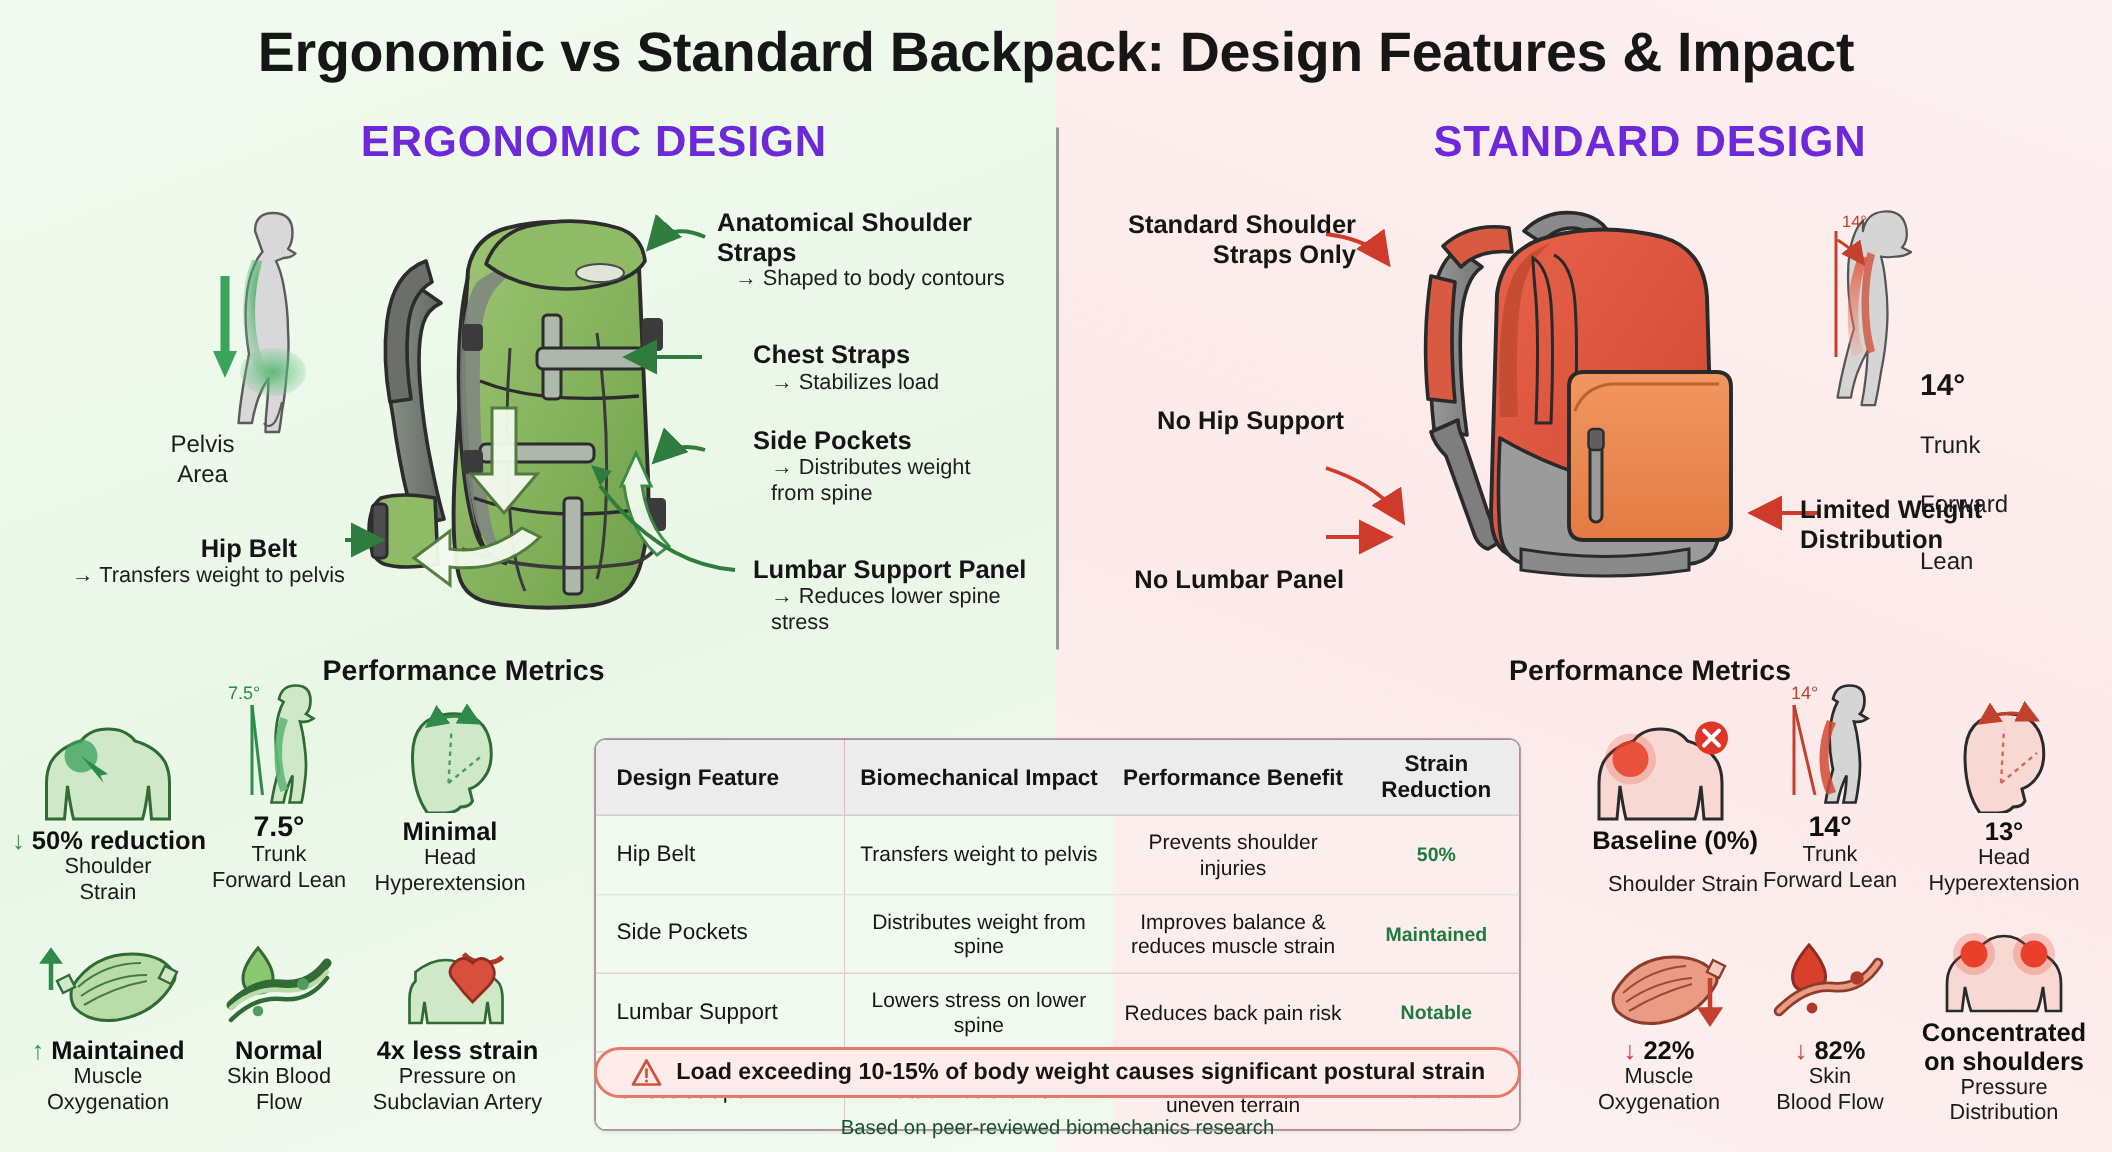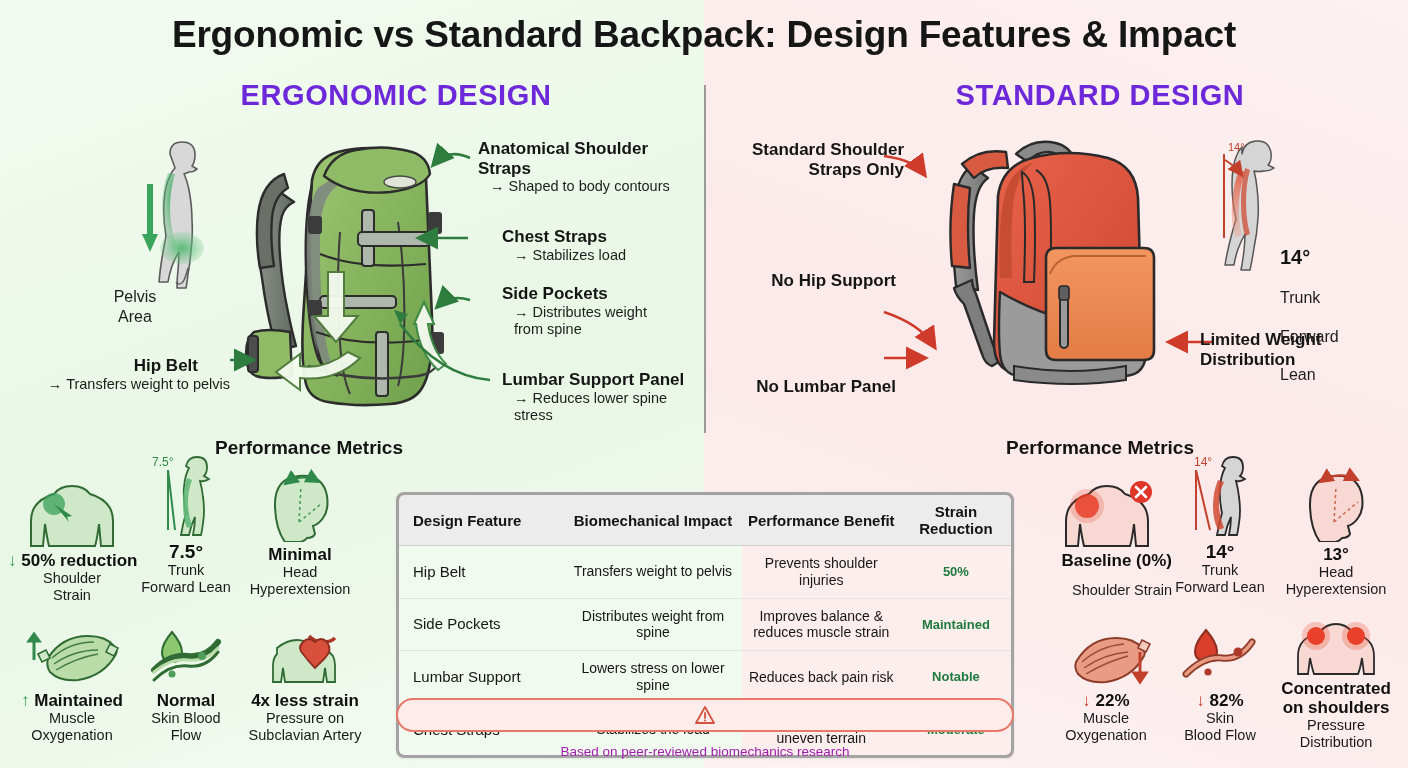--- a/index.html
+++ b/index.html
@@ -47,21 +47,21 @@
   .metric .icon { height:76px; display:flex; align-items:flex-end; justify-content:center; }
   .metric .big { font-size:17px; font-weight:bold; color:#101010; line-height:1.12; margin-top:3px; white-space:nowrap;}
   .metric .big.wrap { white-space:normal; }
   .metric .sml { font-size:14.5px; color:#1b1b1b; line-height:1.18; }
   .arrow-g { color:#2e9b4f; font-weight:bold; }
   .arrow-r { color:#cf3b2a; font-weight:bold; }
 
   
   .tablecard {
     position:absolute; left:396px; top:492px; width:618px;
-    border:3px solid #a3a3a3; border-radius:8px; overflow:hidden;
+    border:1px solid #a3a3a3; border-radius:8px; overflow:hidden;
     background:#be185d; box-shadow:0 1px 3px rgba(0,0,0,.07);
   }
   table { border-collapse:collapse; width:100%; table-layout:fixed; }
   th {
     background:#ececec; color:#141414; font-size:15px; font-weight:bold;
     padding:8px 6px; text-align:center; border-bottom:1px solid #cfcfcf;
   }
   th.c1 { text-align:left; padding-left:14px; }
   td { font-size:14px; color:#161616; padding:9px 6px; text-align:center; border-bottom:1px solid #e3e3e3; line-height:1.2;}
   tr:last-child td { border-bottom:none; }
@@ -69,21 +69,21 @@
   td.c4 { font-weight:bold; color:#1f7a3d; font-size:13px; }
   .zg { background:#f1faef; }
   .zr { background:#fdeeee; }
 
   .warn {
     position:absolute; left:396px; top:698px; width:618px; height:34px;
     border:2px solid #e8796a; border-radius:17px; background:#fdecea;
     display:flex; align-items:center; justify-content:center; gap:9px;
   }
   .warn .wtxt { font-size:15.5px; font-weight:bold; color:#151515; }
-  .footnote { position:absolute; left:396px; top:744px; width:618px; text-align:center; font-size:13.5px; color:#a21caf; }
+  .footnote { position:absolute; left:396px; top:744px; width:618px; text-align:center; font-size:13.5px; color:#14532d; }
 </style>
 </head>
 <body>
 
 <div id="stage">
 
   <div class="bg-left"></div>
   <div class="bg-right"></div>
   <div class="vdivider"></div>
 
@@ -553,16 +553,17 @@
       </tbody>
     </table>
   </div>
 
   <div class="warn">
     <svg width="22" height="20" viewBox="0 0 22 20">
       <path d="M11 2 L20 18 L2 18 Z" fill="none" stroke="#d1533f" stroke-width="1.8" stroke-linejoin="round"></path>
       <line x1="11" y1="8" x2="11" y2="13" stroke="#d1533f" stroke-width="1.8" stroke-linecap="round"></line>
       <circle cx="11" cy="15.6" r="1" fill="#d1533f"></circle>
     </svg>
+    <span class="wtxt">Load exceeding 10-15% of body weight causes significant postural strain</span>
   </div>
 
   <div class="footnote">Based on peer-reviewed biomechanics research</div>
 </div>
 
 </body></html>

